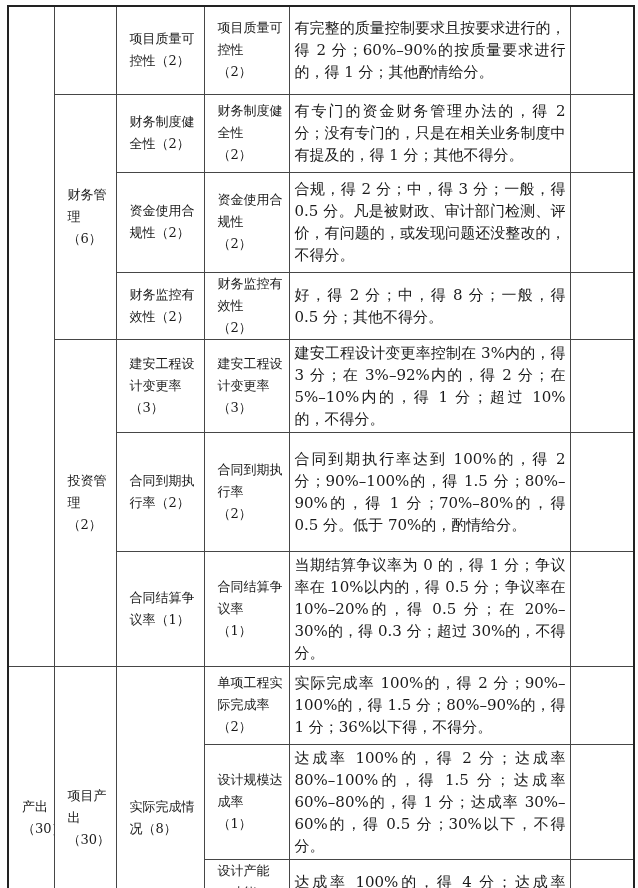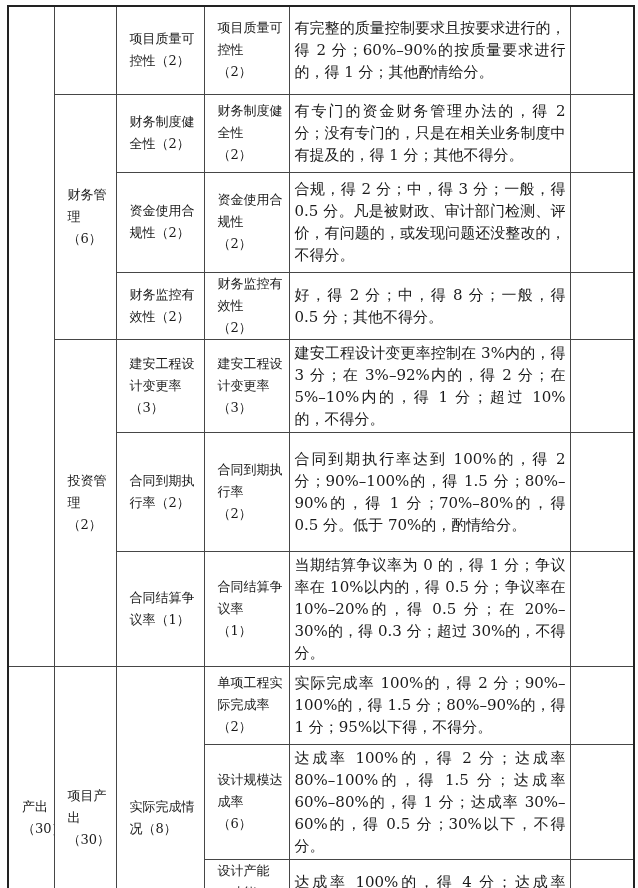--- a/index.html
+++ b/index.html
@@ -139,26 +139,26 @@
       <tr class="r8">
         <td class="name" rowspan="3">产出
 （30）</td>
         <td class="name" rowspan="3">项目产
 出（30）</td>
         <td class="name" rowspan="3">实际完成情
 况（8）</td>
         <td class="name">单项工程实
 际完成率
 （2）</td>
-        <td class="crit">实际完成率 100%的，得 2 分；90%–100%的，得 1.5 分；80%–90%的，得 1 分；95%以下得，不得分。</td>
+        <td class="crit">实际完成率 100%的，得 2 分；90%–100%的，得 1.5 分；80%–90%的，得 1 分；36%以下得，不得分。</td>
         <td class="score"></td>
       </tr>
       <tr class="r9">
         <td class="name">设计规模达
-成率（6）</td>
+成率（1）</td>
         <td class="crit">达成率 100%的，得 2 分；达成率 80%–100%的，得 1.5 分；达成率 60%–80%的，得 1 分；达成率 30%–60%的，得 0.5 分；30%以下，不得分。</td>
         <td class="score"></td>
       </tr>
       <tr class="r10">
         <td class="name">设计产能
 （功能）达
 成率（4）</td>
         <td class="crit">达成率 100%的，得 4 分；达成率 80%–100%的，得 3 分；达成率 60%–80%的，得 2 分；达成率 30%–60%的，得 1 分；30%以下，不得分。</td>
         <td class="score"></td>
       </tr>

